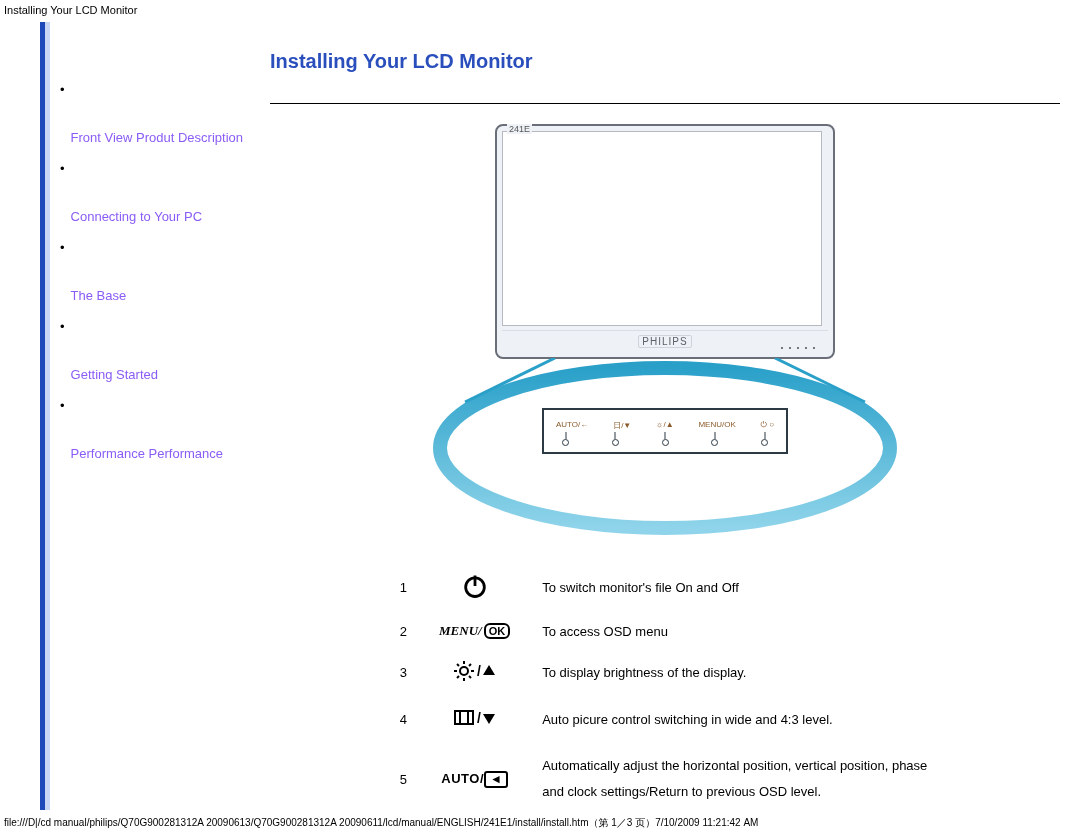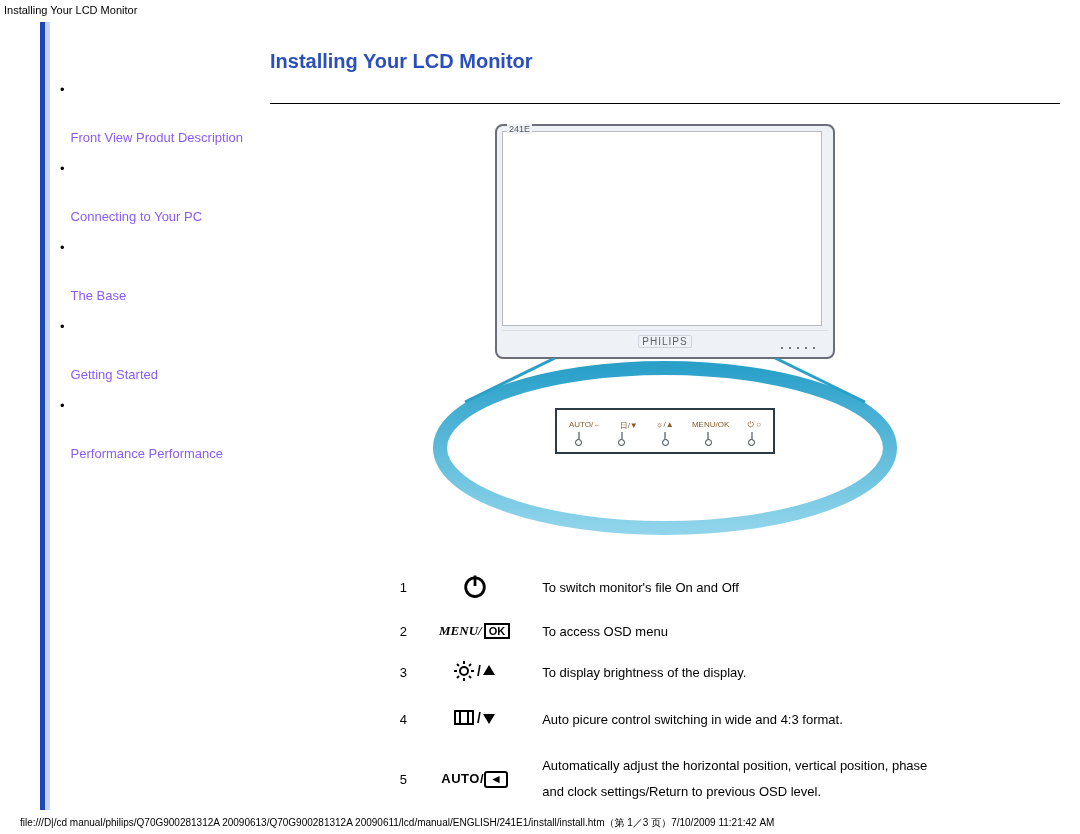--- a/index.html
+++ b/index.html
@@ -21,33 +21,33 @@
   .monitor { width:340px; margin:9px auto; }
   .bezel { border:2px solid #6a6e78; border-radius:8px; padding:5px; background:#eef1f6; position:relative; }
   .model { position:absolute; top:-2px; left:10px; font-size:9px; color:#555; background:#eef1f6; padding:0 2px; }
   .screen { background:#fff; width:320px; height:195px; border:1px solid #b6b9c2; }
   .chin { height:22px; background:#eef1f6; display:flex; align-items:center; justify-content:center; gap:6px; margin-top:4px; border-top:1px solid #d9dde5; }
   .brand { font-size:10px; color:#5a5e66; border:1px solid #cfd3db; padding:0 3px; border-radius:2px; letter-spacing:1px; }
   .chin-dots { position:absolute; right:18px; bottom:8px; display:flex; gap:6px; }
   .chin-dots i { width:2px; height:2px; background:#777; display:block; }
   .ellipse-wrap { position:relative; width:480px; height:170px; margin-top:8px; }
   .ellipse-wrap svg { position:absolute; left:0; top:-10px; }
-  .panel { position:absolute; left:50%; top:40px; transform:translateX(-50%); border:2px solid #2c3a45; background:#fff; width:220px; padding:10px 12px 6px; }
+  .panel { position:absolute; left:50%; top:40px; transform:translateX(-50%); border:2px solid #2c3a45; background:#fff; width:246px; padding:10px 12px 6px; }
   .panel-row { display:flex; justify-content:space-between; font-size:8px; color:#8a5a2a; margin-bottom:8px; }
   .panel-dots { display:flex; justify-content:space-between; padding:0 6px; }
   .panel-dots span { width:7px; height:7px; border:1px solid #2c3a45; border-radius:50%; display:block; position:relative; }
   .panel-dots span::after { content:""; position:absolute; top:-8px; left:50%; width:1px; height:7px; background:#2c3a45; transform:translateX(-50%); }
   table.desc { border-collapse:collapse; margin:0 auto; }
   table.desc td { padding:10px 16px; vertical-align:middle; font-size:13px; }
   .icon-cell { text-align:center; min-width:86px; }
   .menu-label { font-style:italic; font-weight:bold; font-family:Georgia,serif; }
-  .ok-box { display:inline-block; border:2px solid #000; border-radius:0; font-size:11px; font-weight:bold; padding:0 3px; margin-left:2px; }
+  .ok-box { display:inline-block; border:2px solid #000; border-radius:6px; font-size:11px; font-weight:bold; padding:0 3px; margin-left:2px; }
   .auto-label { font-weight:bold; letter-spacing:0.5px; }
   .back-box { display:inline-block; border:2px solid #000; border-radius:3px; font-size:12px; padding:0 4px; line-height:13px; }
-  .footer { position:absolute; left:20px; bottom:4px; font-size:10px; color:#000; white-space:nowrap; }
+  .footer { position:absolute; left:4px; bottom:4px; font-size:10px; color:#000; white-space:nowrap; }
   
 </style>
 </head>
 <body>
 
 <div class="page-title-bar">Installing Your LCD Monitor</div>
 
 <div class="bands">
   <div class="band b1"></div>
     <div class="band b2"></div>
@@ -173,21 +173,21 @@
     <tr>
       <td>4</td>
       <td class="icon-cell">
         <svg width="44" height="24" viewBox="0 0 44 24">
           <rect x="2" y="5" width="18" height="13" fill="none" stroke="#000" stroke-width="2"></rect>
           <rect x="7" y="5" width="8" height="13" fill="none" stroke="#000" stroke-width="2"></rect>
           <text x="24" y="17" font-size="14" font-weight="bold">/</text>
           <polygon points="36,18 30,8 42,8" fill="#000"></polygon>
         </svg>
       </td>
-      <td>Auto picure control switching in wide and 4:3 format.</td>
+      <td>Auto picure control switching in wide and 4:3 level.</td>
     </tr>
     <tr>
       <td>5</td>
       <td class="icon-cell">
         <span class="auto-label">AUTO/</span><span class="back-box">◄</span>
       </td>
       <td style="max-width:420px; line-height:2;">Automatically adjust the horizontal position, vertical position, phase    and clock settings/Return to previous OSD level.</td>
     </tr>
   </tbody>
     </table>

